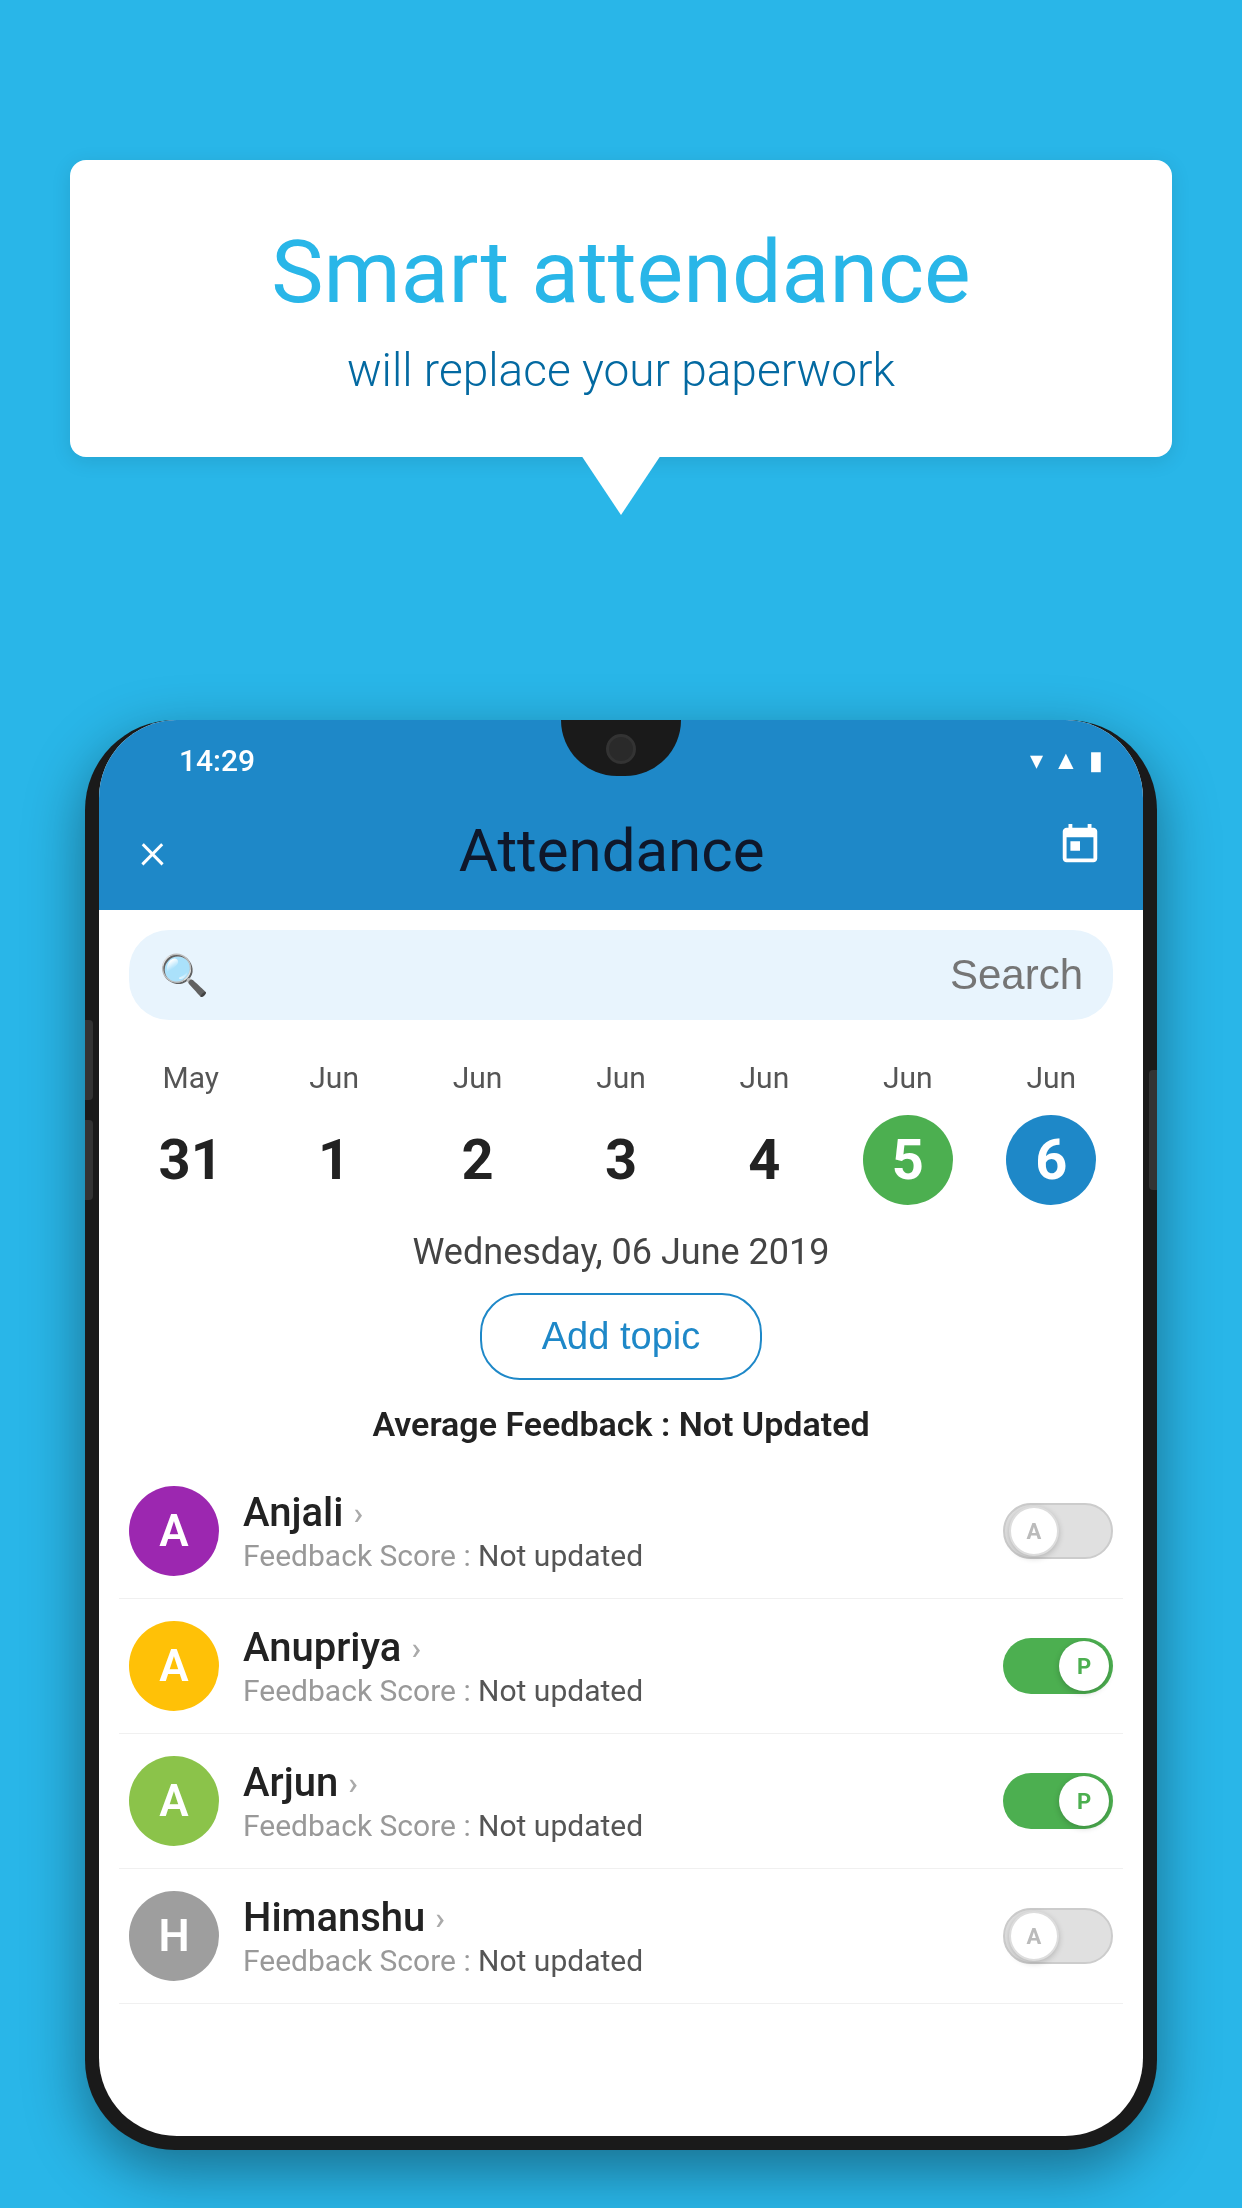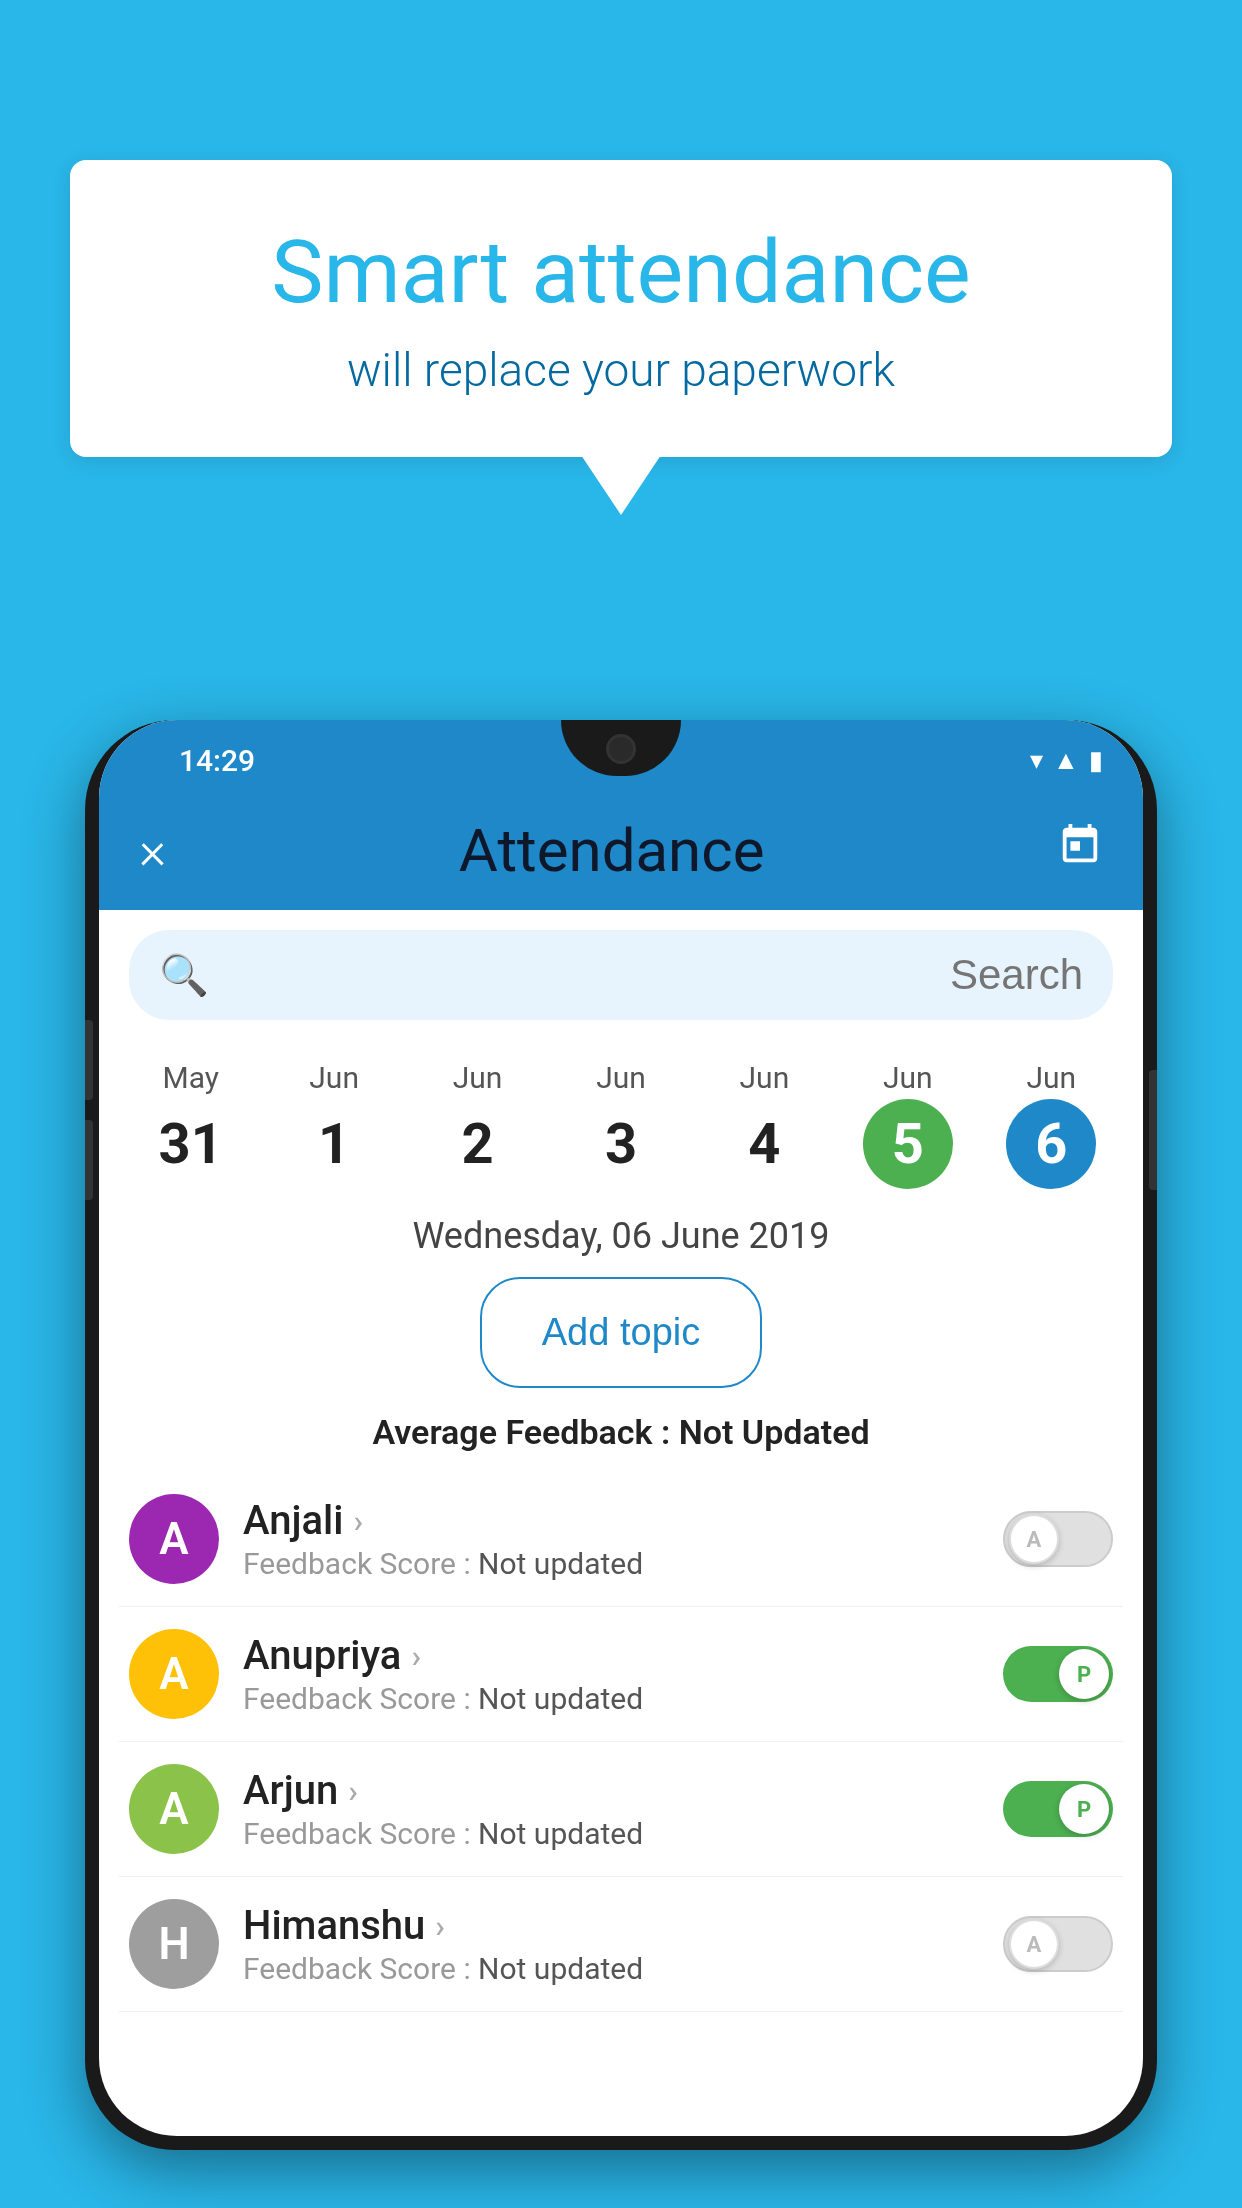--- a/index.html
+++ b/index.html
@@ -155,21 +155,21 @@
       padding: 20px 20px 10px;
       display: flex;
       align-items: flex-end;
       gap: 0;
     }
     .date-item {
       flex: 1;
       display: flex;
       flex-direction: column;
       align-items: center;
-      gap: 4px;
+      gap: 20px;
     }
     .date-month {
       font-size: 30px;
       color: #555;
       font-weight: 400;
     }
     .date-day {
       font-size: 56px;
       font-weight: 700;
       color: #222;
@@ -202,21 +202,21 @@
     .add-topic-btn {
       display: flex;
       justify-content: center;
       padding: 10px 0 16px;
     }
     .add-topic-button {
       border: 2px solid #1e88c8;
       color: #1e88c8;
       background: white;
       border-radius: 40px;
-      padding: 32px 60px;
+      padding: 20px 60px;
       font-size: 38px;
       cursor: pointer;
       text-align: right;
     }
 
     
     .avg-feedback {
       text-align: center;
       font-size: 34px;
       color: #777;

